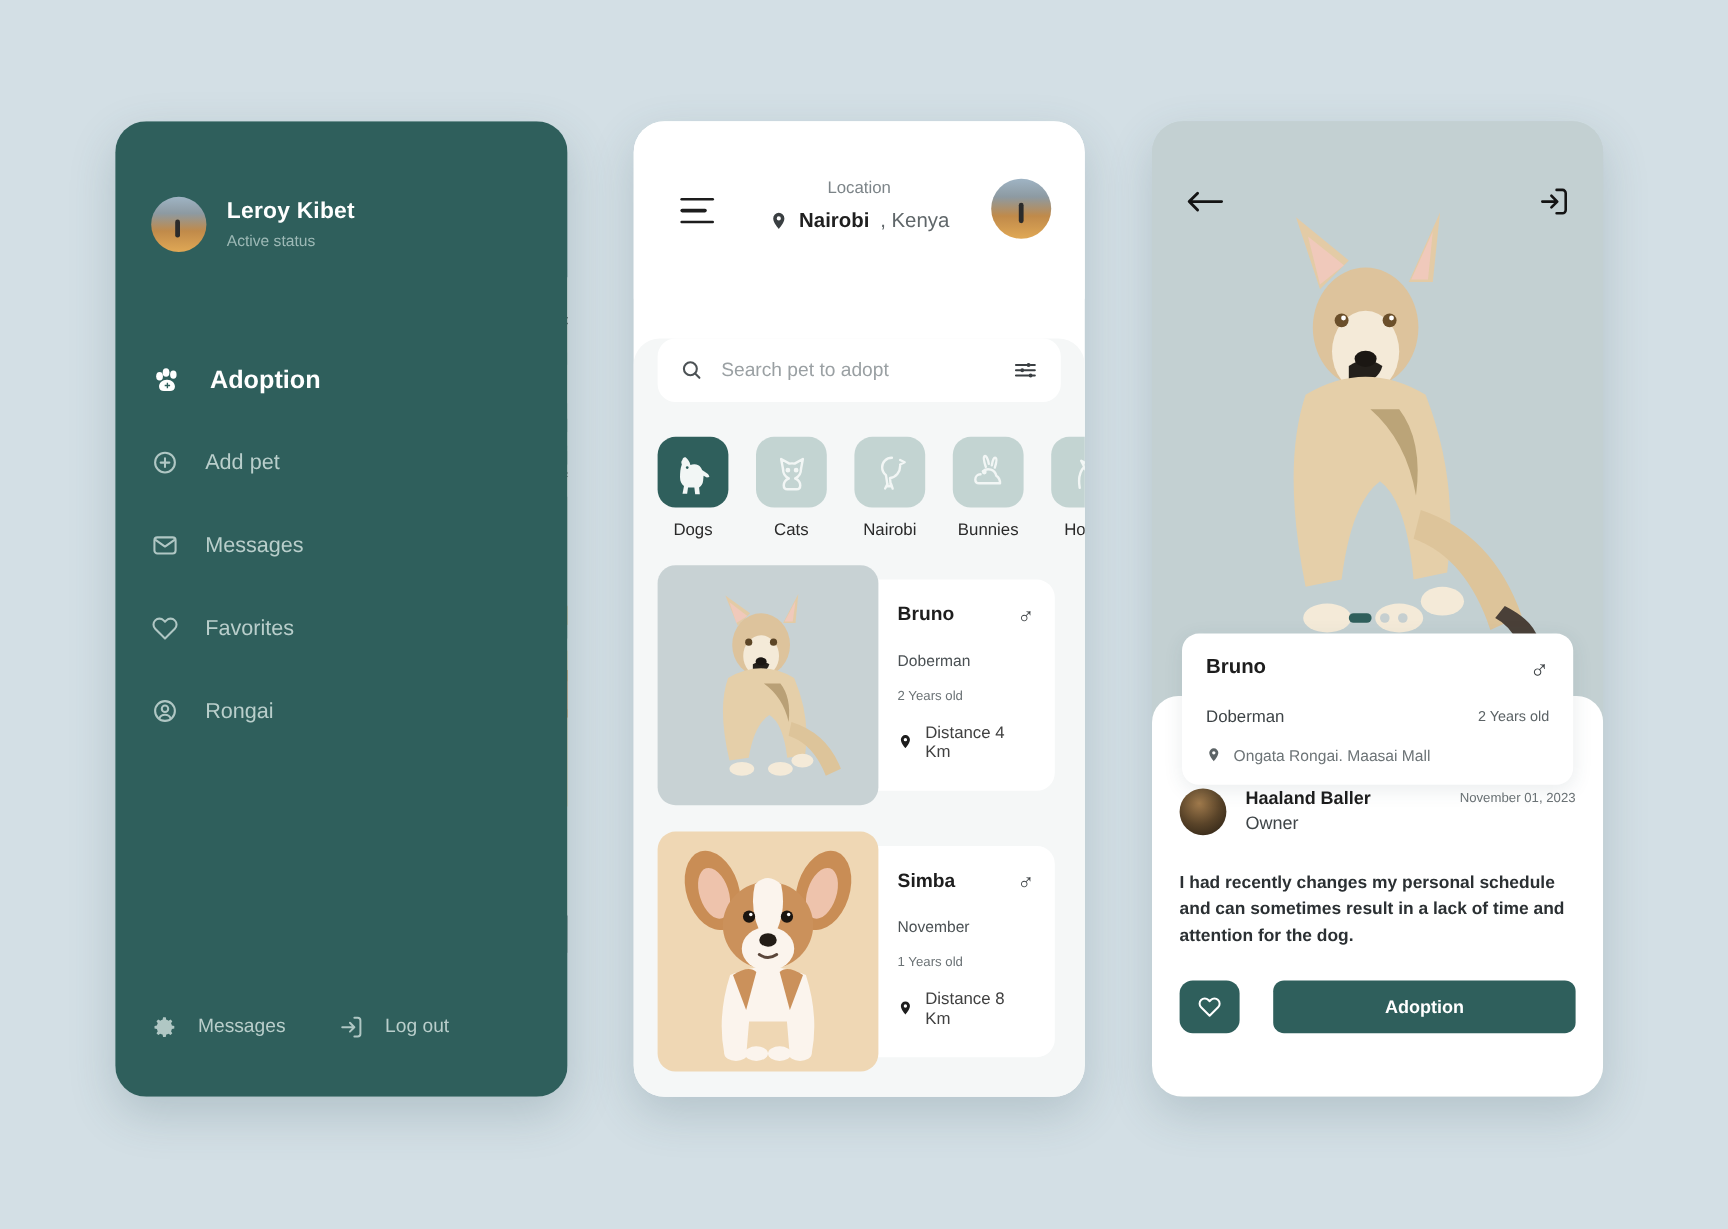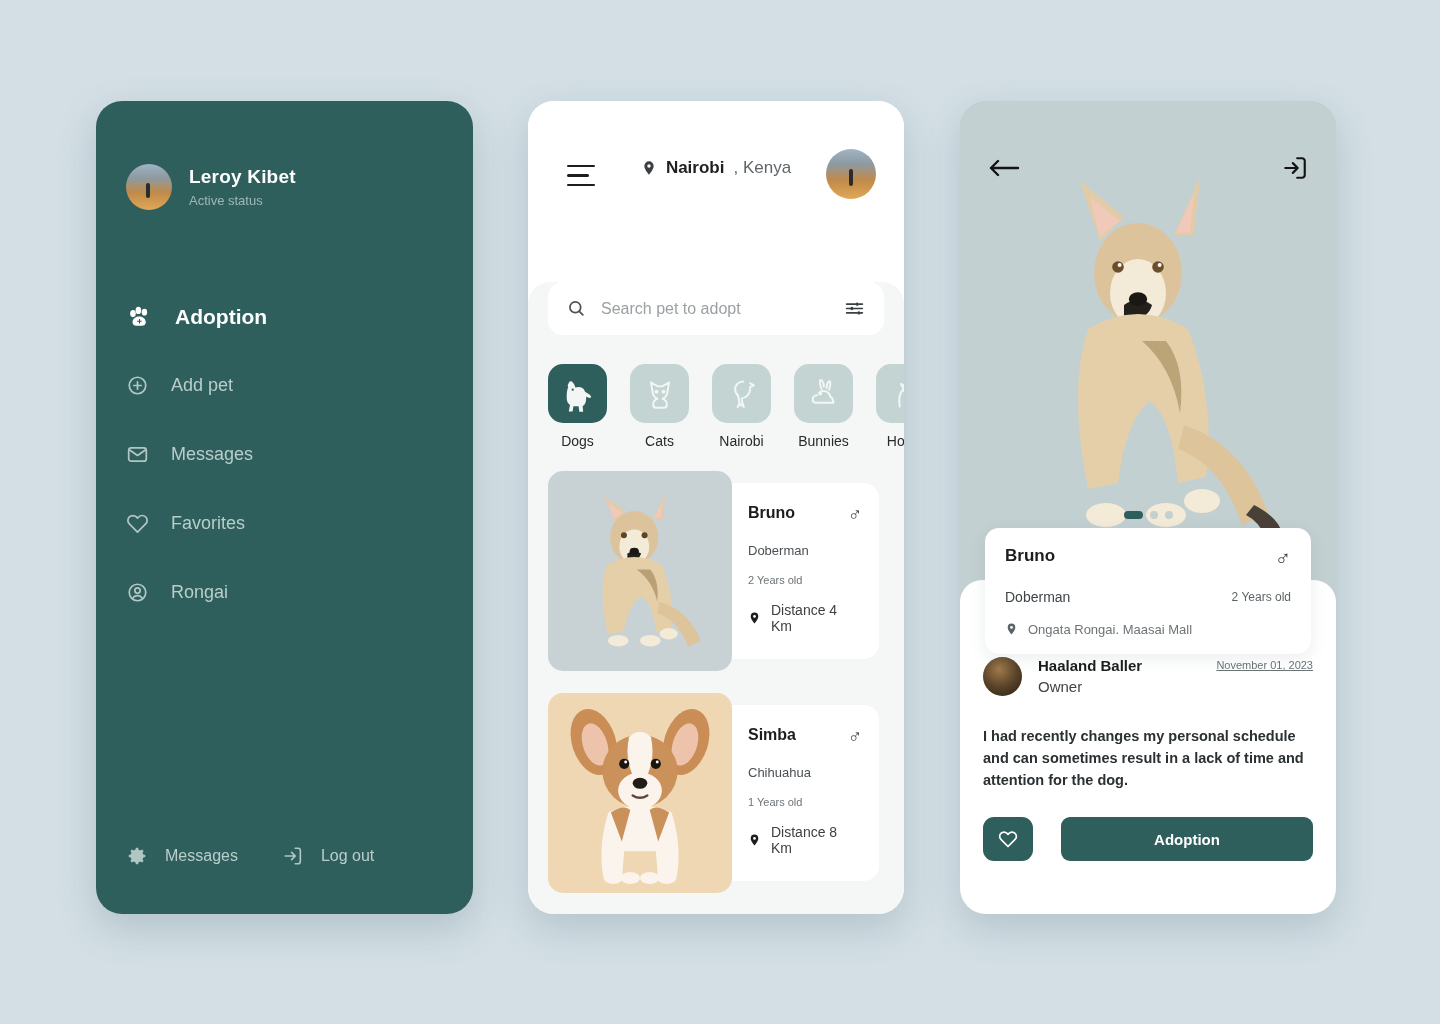--- a/index.html
+++ b/index.html
@@ -172,21 +172,21 @@
   .p3-pet .r3 { display:flex; align-items:center; gap:10px; margin-top:16px; font-size:13px; color:#6d7477;}
   .p3-pet .r3 svg { width:13px;height:16px;color:#5c6366;}
 
   .p3-owner { display:flex; align-items:flex-start; gap:16px; padding-top: 77px; }
   .p3-oav {
     width:39px;height:39px;border-radius:50%;flex:none;
     background: radial-gradient(circle at 42% 32%, #a07a4c 0%, #5a4429 50%, #241c12 100%);
   }
   .p3-owner .on { font-size:15px; font-weight:700; color:#1d1d1d;}
   .p3-owner .orole { font-size:15px; color:#3f4548; margin-top:4px;}
-  .p3-date { margin-left:auto; font-size:11px; color:#6c7376; padding-top:2px;text-decoration:underline;}
+  .p3-date { margin-left:auto; font-size:11px; color:#6c7376; padding-top:2px;}
   .p3-text { margin-top: 29px; font-size:14.5px; line-height:22px; font-weight:700; color:#2b3033; }
   .p3-actions { position:absolute; left:23px; right:23px; bottom: 53px; display:flex; align-items:center; gap:28px;}
   .p3-fav { width:50px;height:44px;border-radius:11px;background:#2f5f5c;display:flex;align-items:center;justify-content:center;flex:none;}
   .p3-fav svg{width:20px;height:20px;color:#fff;}
   .p3-adopt {
     flex:1; height:44px; border-radius:9px; background:#2f5f5c; border:none;
     color:#fff; font-size:15px; font-weight:700; font-family:"Liberation Sans",sans-serif;
     cursor:pointer;
   }
 
@@ -369,20 +369,21 @@
   </div>
 
   <div class="phone2">
     <div class="p2-head">
       <div class="p2-burger burger" style="top:64px;">
           <span></span>
           <span></span>
           <span></span>
         </div>
       <div class="p2-loc">
+        <div class="lab">Location</div>
         <div class="val">
           <svg viewBox="0 0 24 24" fill="currentColor">
               <path d="M12 2a7 7 0 00-7 7c0 5.3 7 13 7 13s7-7.7 7-13a7 7 0 00-7-7zm0 9.6A2.6 2.6 0 1112 6.4a2.6 2.6 0 010 5.2z"></path>
             </svg>
           <b>Nairobi</b>
             <span>, Kenya</span>
         </div>
       </div>
       <div class="p2-avatar"></div>
     </div>
@@ -517,21 +518,21 @@
             <ellipse cx="62" cy="150" rx="8" ry="5" fill="#fbf4ed"></ellipse>
             <ellipse cx="78" cy="150" rx="8" ry="5" fill="#fbf4ed"></ellipse>
             <ellipse cx="92" cy="150" rx="8" ry="5" fill="#fbf4ed"></ellipse>
           </svg>
         </div>
         <div class="info">
           <div class="row1">
             <span class="nm">Simba</span>
             <span class="sex">♂</span>
           </div>
-          <div class="breed">Chihuahua</div>
+          <div class="breed">November</div>
           <div class="age">1 Years old</div>
           <div class="dist">
             <svg viewBox="0 0 24 24" fill="currentColor">
                 <path d="M12 2a7 7 0 00-7 7c0 5.3 7 13 7 13s7-7.7 7-13a7 7 0 00-7-7zm0 9.6A2.6 2.6 0 1112 6.4a2.6 2.6 0 010 5.2z"></path>
               </svg>
             <span>Distance 8 Km</span>
           </div>
         </div>
       </div>
     </div>

